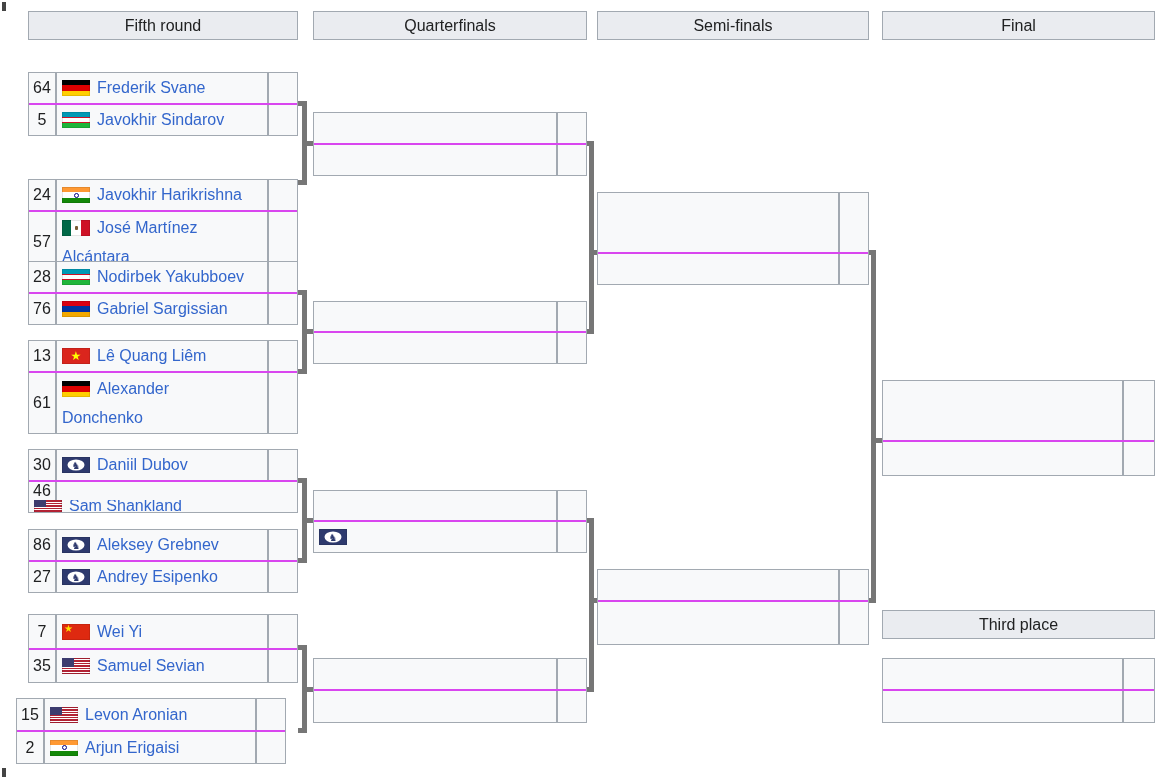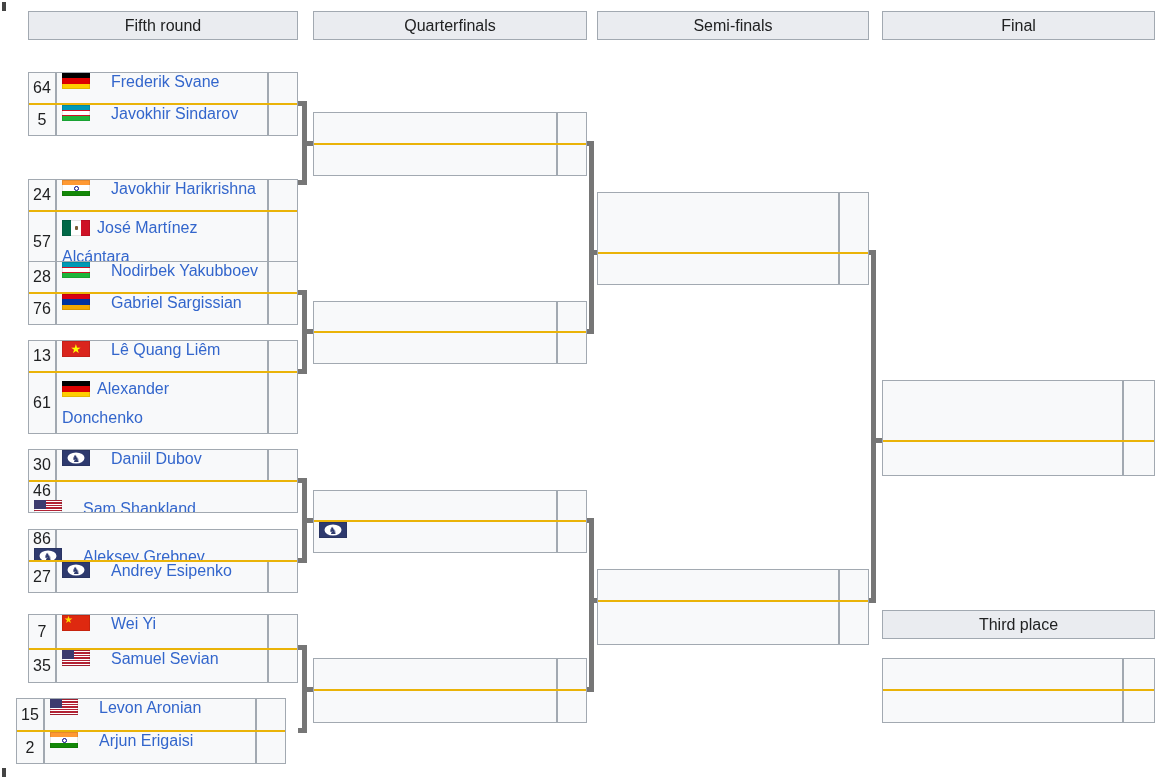--- a/index.html
+++ b/index.html
@@ -2,24 +2,24 @@
 <html><head>
 <meta charset="utf-8">
 <style>
   html,body{margin:0;padding:0;background:#fff;font-family:"Liberation Sans",sans-serif;}
   #stage{position:relative;width:1172px;height:778px;background:#fff;overflow:hidden;}
   .hdr{position:absolute;box-sizing:border-box;height:29px;background:#eaecf0;border:1px solid #a2a9b1;
        display:flex;align-items:center;justify-content:center;font-size:16px;color:#202122;}
   .match{position:absolute;box-sizing:border-box;background:#f8f9fa;border:1px solid #a2a9b1;
          display:flex;flex-direction:column;}
   .prow{display:flex;box-sizing:border-box;align-items:stretch;background:#f8f9fa;}
-  .prow.first{border-bottom:2px solid #eab308;}
+  .prow.first{border-bottom:2px solid #d946ef;}
   .seed{width:28px;flex:none;display:flex;align-items:center;justify-content:center;
         border-right:2px solid #a2a9b1;font-size:16px;color:#202122;box-sizing:border-box;}
-  .name{flex:1;display:flex;align-items:flex-start;padding-left:5px;gap:21px;min-width:0;overflow:hidden;}
+  .name{flex:1;display:flex;align-items:center;padding-left:5px;gap:7px;min-width:0;overflow:hidden;}
   .name.two{flex-direction:column;align-items:flex-start;justify-content:center;gap:0;line-height:29px;}
   .l1{display:flex;align-items:center;gap:7px;}
   .score{flex:none;border-left:2px solid #a2a9b1;box-sizing:border-box;display:flex;
          align-items:center;justify-content:center;font-size:16px;color:#202122;}
   .plink{color:#3366cc;font-size:16px;white-space:nowrap;text-decoration:none;cursor:pointer;}
   .cline{position:absolute;background:#767676;}
   .artifact{position:absolute;background:#444;}
   .flag{display:inline-block;width:28px;height:16px;flex:none;position:relative;overflow:hidden;
         box-shadow:inset 0 0 0 1px rgba(0,0,0,.10);}
   .germany-flag{background:linear-gradient(to bottom,#000 0 33%,#dd0000 33% 67%,#ffce00 67%);}
@@ -143,21 +143,21 @@
         <div class="prow" style="height: 30px; flex-direction: column;">
           <div class="seed">46</div>
           <div class="name">
             <span class="flag usa-flag"></span>
             <span class="plink">Sam Shankland</span>
           </div>
           <div class="score" style="width: 30px;"></div>
         </div>
       </div>
       <div class="match" style="left: 28px; top: 529px; width: 270px; height: 64px;">
-        <div class="prow first" style="height: 32px; flex-direction: column;">
+        <div class="prow first" style="height: 32px;">
           <div class="seed">86</div>
           <div class="name">
             <span class="flag fide-flag"></span>
             <span class="plink">Aleksey Grebnev</span>
           </div>
           <div class="score" style="width: 30px;"></div>
         </div>
         <div class="prow" style="height: 30px;">
           <div class="seed">27</div>
           <div class="name">

